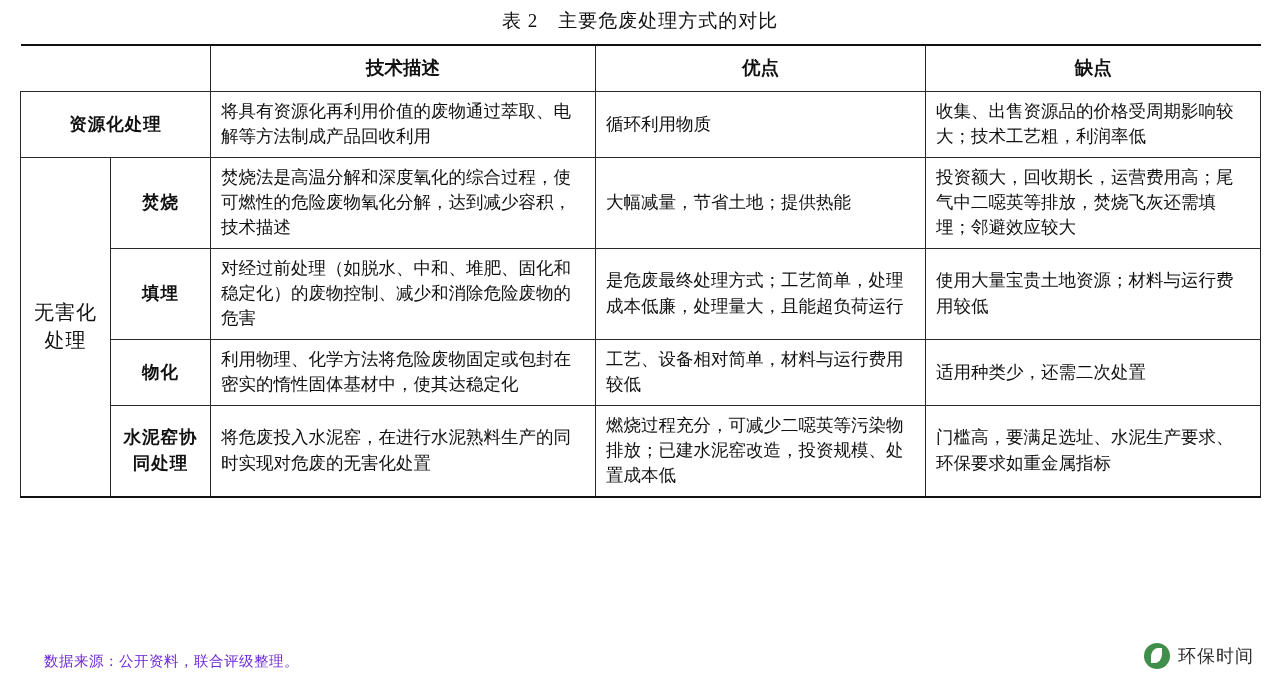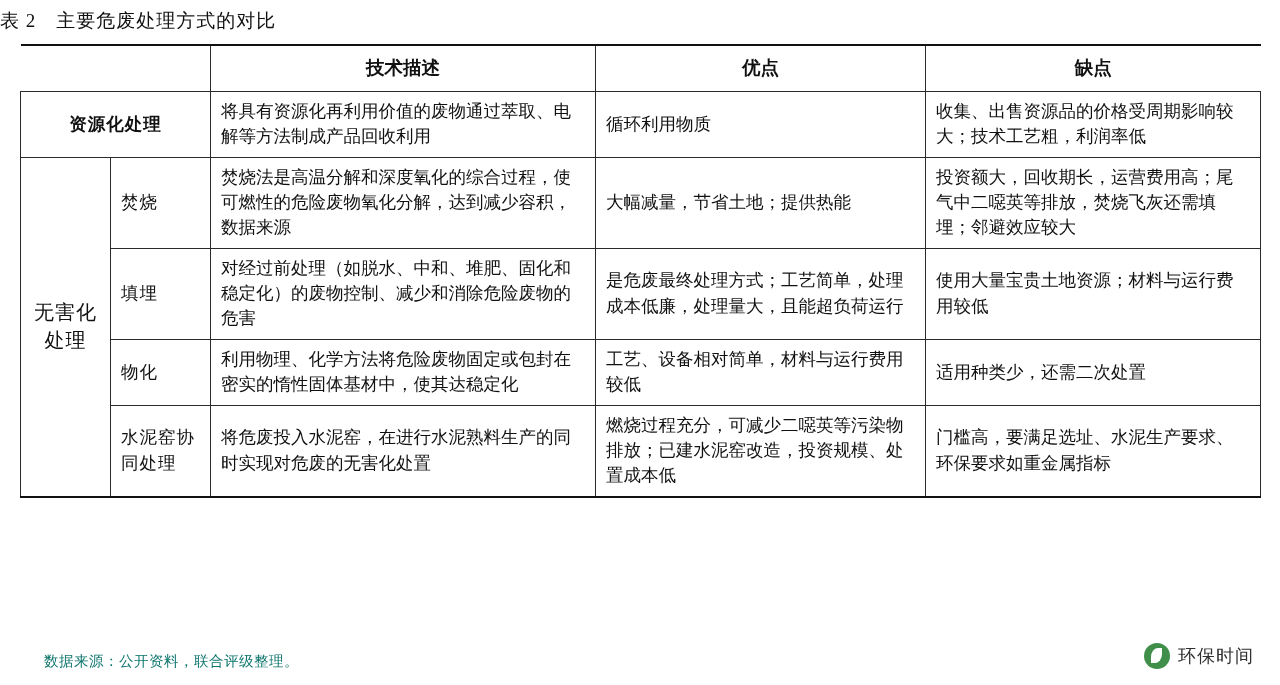--- a/index.html
+++ b/index.html
@@ -15,21 +15,21 @@
     position: relative;
     overflow: hidden;
   }
   .page {
     width: 1280px;
     height: 685px;
     position: relative;
     box-sizing: border-box;
   }
   .title {
-    text-align: left;
+    text-align: center;
     font-size: 19px;
     letter-spacing: 1px;
     padding-top: 8px;
     padding-bottom: 10px;
     font-weight: 500;
   }
   table.main {
     border-collapse: collapse;
     width: 1240px;
     margin: 0 20px;
@@ -65,40 +65,41 @@
   }
   td.edge-left { border-left: none; }
   td.edge-right { border-right: none; font-family: Liberation Serif, serif; }
   td.rowlabel {
     text-align: center;
     font-weight: bold;
     font-size: 18px;
     letter-spacing: 1px;
   }
   td.sublabel {
-    font-weight: normal;
+    text-align: center;
+    font-weight: bold;
     font-size: 18px;
     letter-spacing: 1px;
   }
   td.cell {
     text-align: left;
   }
   .vert-label {
     writing-mode: horizontal-tb;
     font-weight: normal;
     font-size: 20px;
     line-height: 1.35;
     letter-spacing: 1px;
   }
   .source {
     position: absolute;
     left: 44px;
     bottom: 14px;
     font-size: 14.5px;
-    color: #0f766e;
+    color: #6d28d9;
     letter-spacing: 0.5px;
   }
   .watermark {
     position: absolute;
     right: 26px;
     bottom: 16px;
     display: flex;
     align-items: center;
     gap: 8px;
   }
@@ -155,21 +156,21 @@
         <td class="cell">将具有资源化再利用价值的废物通过萃取、电解等方法制成产品回收利用</td>
         <td class="cell">循环利用物质</td>
         <td class="cell edge-right">收集、出售资源品的价格受周期影响较大；技术工艺粗，利润率低</td>
       </tr>
 
       <tr>
         <td class="rowlabel edge-left" rowspan="4">
           <span class="vert-label">无害化处理</span>
         </td>
         <td class="sublabel">焚烧</td>
-        <td class="cell">焚烧法是高温分解和深度氧化的综合过程，使可燃性的危险废物氧化分解，达到减少容积，数据来源</td>
+        <td class="cell">焚烧法是高温分解和深度氧化的综合过程，使可燃性的危险废物氧化分解，达到减少容积，技术描述</td>
         <td class="cell">大幅减量，节省土地；提供热能</td>
         <td class="cell edge-right">投资额大，回收期长，运营费用高；尾气中二噁英等排放，焚烧飞灰还需填埋；邻避效应较大</td>
       </tr>
 
       <tr>
         <td class="sublabel">填埋</td>
         <td class="cell">对经过前处理（如脱水、中和、堆肥、固化和稳定化）的废物控制、减少和消除危险废物的危害</td>
         <td class="cell">是危废最终处理方式；工艺简单，处理成本低廉，处理量大，且能超负荷运行</td>
         <td class="cell edge-right">使用大量宝贵土地资源；材料与运行费用较低</td>
       </tr>

